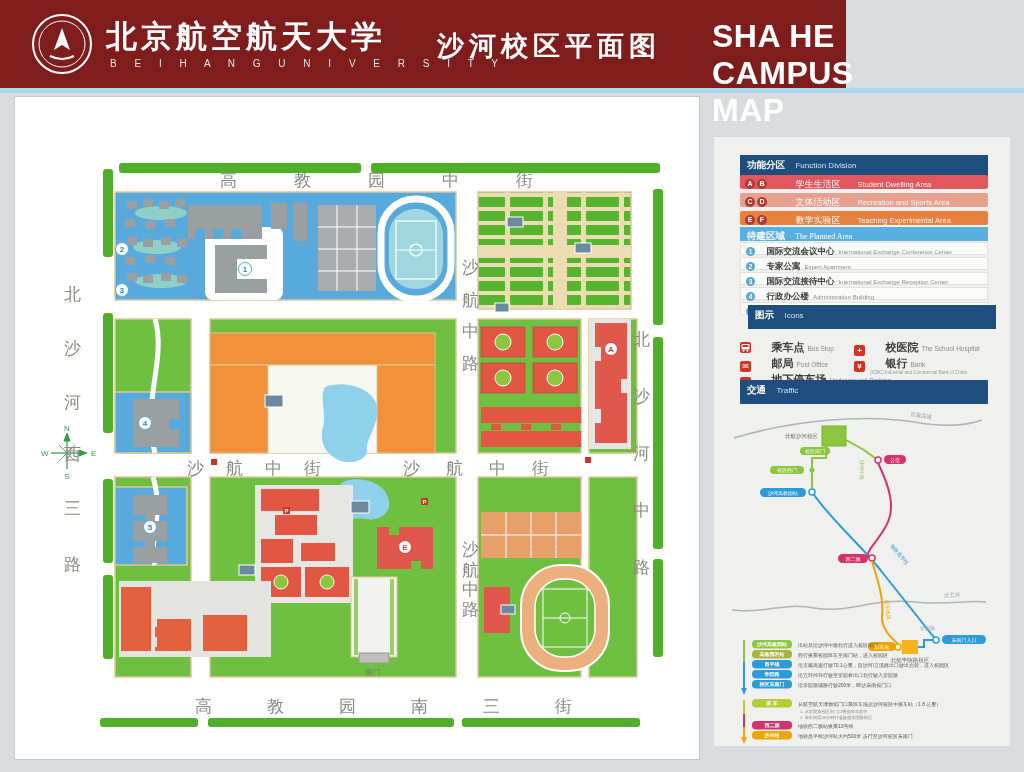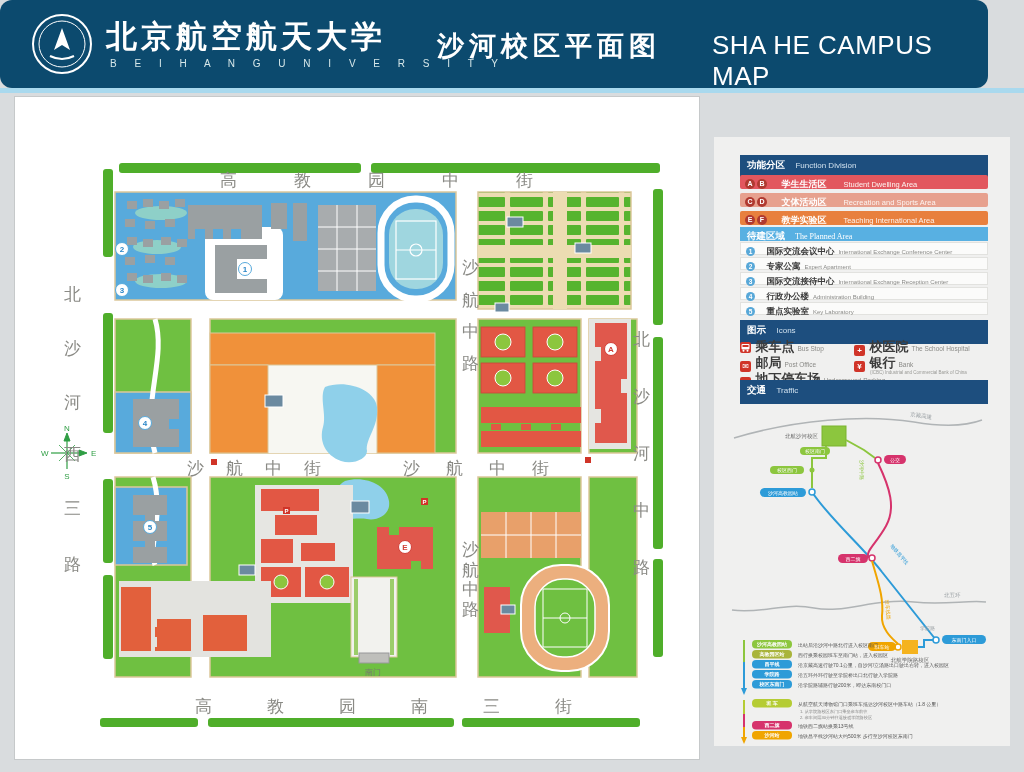--- a/index.html
+++ b/index.html
@@ -1,57 +1,57 @@
 <!DOCTYPE html>
 <html><head>
 <meta charset="utf-8">
 <style>
   html,body{margin:0;padding:0;}
   body{font-family:"Liberation Sans","DejaVu Sans",sans-serif;}
   #stage{position:relative;width:1024px;height:772px;background:#d9dcde;overflow:hidden;}
 
   
-  .header{position:absolute;left:0;top:0;width:988px;height:88px;background:#0c4a6e;border-radius:12px;}
+  .header{position:absolute;left:0;top:0;width:846px;height:88px;background:#7f1d1d;}
   .header-divider{position:absolute;left:0;top:88px;width:1024px;height:5px;background:#a9d9ee;}
   .logo{position:absolute;left:30px;top:12px;width:64px;height:64px;}
   .uni-cn{position:absolute;left:106px;top:16px;color:#fff;font-size:31px;font-weight:bold;letter-spacing:4px;font-family:"Liberation Serif","DejaVu Serif",serif;}
   .uni-en{position:absolute;left:110px;top:58px;color:#d7e8ea;font-size:10px;letter-spacing:7.5px;}
   .map-title-cn{position:absolute;left:437px;top:28px;color:#fff;font-size:27px;font-weight:bold;letter-spacing:5px;}
-  .map-title-en{position:absolute;left:712px;top:30px;color:#fff;font-size:26px;font-weight:normal;letter-spacing:0.5px;}
+  .map-title-en{position:absolute;left:712px;top:18px;color:#fff;font-size:32px;font-weight:bold;letter-spacing:0.5px;}
 
   
   .map-panel{position:absolute;left:14px;top:96px;width:686px;height:664px;background:#fff;border:1px solid #c6c9ca;box-sizing:border-box;}
   .map-panel svg{position:absolute;left:0;top:0;}
   .street{position:absolute;color:#8a8a85;font-size:17px;white-space:nowrap;}
   .street.v{writing-mode:vertical-rl;}
   .gate-label{position:absolute;color:#77776f;font-size:8px;}
 
   
   .guide-header{position:absolute;left:714px;top:104px;width:296px;height:27px;background:#2e6ca8;color:#fff;line-height:27px;padding-left:12px;box-sizing:border-box;}
   .guide-header .cn{font-size:15px;font-weight:bold;letter-spacing:1px;}
   .guide-header .en{font-size:14px;margin-left:8px;}
   .guide-panel{position:absolute;left:714px;top:137px;width:296px;height:609px;background:#f0f0ef;}
   .sec-bar{position:absolute;left:26px;width:248px;height:24px;background:#1d4e7e;color:#fff;line-height:15px;padding-left:7px;box-sizing:border-box;}
   .sec-bar .cn{font-size:9.5px;font-weight:bold;}
   .sec-bar .en{font-size:8px;margin-left:6px;color:#cfe0ee;}
   .zone-row{position:absolute;left:26px;width:248px;height:14px;border-radius:2px;color:#fff;line-height:14px;}
   .zone-row .badges{display:inline-block;margin-left:5px;}
   .zbadge{display:inline-block;width:10px;height:10px;border-radius:50%;background:#b03a30;color:#fff;font-size:7px;font-weight:bold;text-align:center;line-height:10px;vertical-align:1px;margin-right:2px;}
-  .zone-row .cn{font-size:9px;font-weight:bold;margin-left:8px;}
+  .zone-row .cn{font-size:9px;font-weight:normal;margin-left:22px;}
   .zone-row .en{font-size:7.5px;margin-left:17px;color:#fdf3ef;}
   .plan-bar{position:absolute;left:26px;width:248px;height:14px;background:#58b0e2;color:#fff;line-height:14px;padding-left:7px;box-sizing:border-box;}
   .plan-bar .cn{font-size:9.5px;font-weight:bold;}
   .plan-bar .en{font-size:8px;margin-left:6px;}
   .plan-row{position:absolute;left:26px;width:248px;height:13px;background:#fbfbfa;border:1px solid #e2e2df;box-sizing:border-box;line-height:11px;}
   .nbadge{display:inline-block;width:9px;height:9px;border-radius:50%;background:#58a8d8;color:#fff;font-size:6.5px;font-weight:bold;text-align:center;line-height:9px;margin-left:5px;vertical-align:0px;}
   .plan-row .cn{font-size:8.5px;color:#3c3c3c;font-weight:bold;margin-left:7px;}
   .plan-row .en{font-size:6px;color:#8a8a87;margin-left:4px;}
   .icon-row{position:absolute;height:14px;line-height:12px;white-space:nowrap;}
   .licon{display:inline-block;width:11px;height:11px;border-radius:2px;background:#d03428;color:#fff;font-size:8px;font-weight:bold;text-align:center;line-height:11px;vertical-align:-2px;}
-  .icon-row .cn{font-size:13px;color:#3c3c3c;font-weight:bold;margin-left:0;}
+  .icon-row .cn{font-size:11px;color:#3c3c3c;font-weight:bold;margin-left:16px;}
   .icon-row .en{font-size:6.5px;color:#8a8a87;margin-left:3px;}
   .bank-sub{position:absolute;left:155px;top:11px;font-size:4.5px;color:#9a9a96;}
   .traffic-svg{position:absolute;left:0px;top:263px;}
 </style>
 </head>
 <body>
 
 <div id="stage">
 
   <div class="header">
@@ -350,21 +350,21 @@
     <div class="zone-row" style="top:38px;background:#e2575e;">
       <span class="badges"><span class="zbadge">A</span><span class="zbadge">B</span></span>
       <span class="cn">学生生活区</span><span class="en">Student Dwelling Area</span>
     </div>
     <div class="zone-row" style="top:56px;background:#e7a18e;">
       <span class="badges"><span class="zbadge">C</span><span class="zbadge">D</span></span>
       <span class="cn">文体活动区</span><span class="en">Recreation and Sports Area</span>
     </div>
     <div class="zone-row" style="top:74px;background:#e8803e;">
       <span class="badges"><span class="zbadge">E</span><span class="zbadge">F</span></span>
-      <span class="cn">教学实验区</span><span class="en">Teaching International Area</span>
+      <span class="cn">教学实验区</span><span class="en">Teaching Experimental Area</span>
     </div>
 
     <div class="plan-bar" style="top:90px;font-family:Liberation Serif, serif;">
       <span class="cn">待建区域</span>
       <span class="en">The Planned Area</span>
     </div>
 
     <div class="plan-row" style="top:105px;">
       <span class="nbadge">1</span>
       <span class="cn">国际交流会议中心</span><span class="en">International Exchange Conference Center</span>
@@ -379,21 +379,21 @@
     </div>
     <div class="plan-row" style="top:150px;">
       <span class="nbadge">4</span>
       <span class="cn">行政办公楼</span><span class="en">Administration Building</span>
     </div>
     <div class="plan-row" style="top:165px;">
       <span class="nbadge">5</span>
       <span class="cn">重点实验室</span><span class="en">Key Laboratory</span>
     </div>
 
-    <div class="sec-bar" style="top:183px;">
+    <div class="sec-bar" style="top:168px;margin-left:8px;">
       <span class="cn">图示</span>
       <span class="en">Icons</span>
     </div>
 
     <div class="icon-row" style="left:26px;top:203px;">
       <span class="licon"><svg width="11" height="11" viewBox="0 0 11 11">
             <rect x="1.5" y="2" width="8" height="5.5" rx="1" fill="#fff"></rect>
             <rect x="2.5" y="3" width="6" height="2" fill="#d03428"></rect>
             <circle cx="3.5" cy="8.8" r="1" fill="#fff"></circle>
             <circle cx="7.5" cy="8.8" r="1" fill="#fff"></circle>

